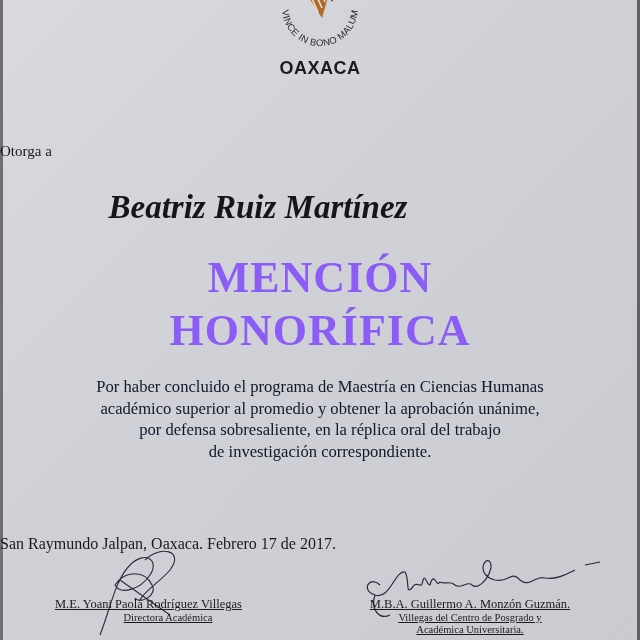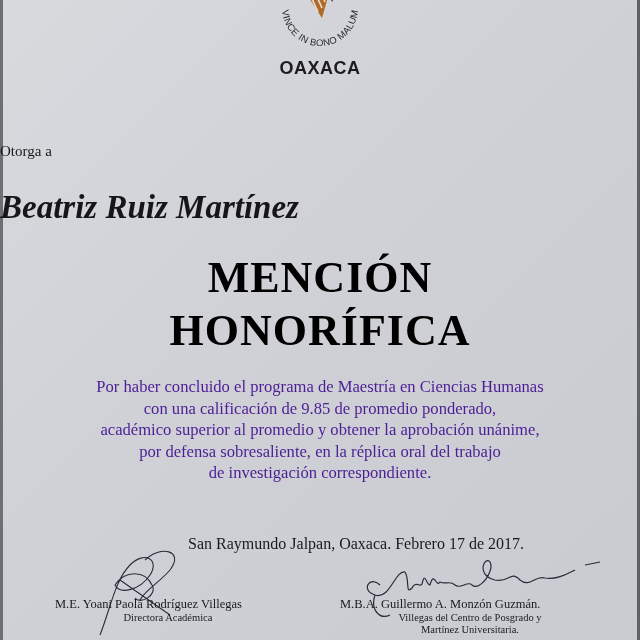--- a/index.html
+++ b/index.html
@@ -8,34 +8,34 @@
     background: linear-gradient(135deg, #d9dade 0%, #cfd1d6 45%, #c9cbd0 100%);
     font-family: "Liberation Serif", "DejaVu Serif", serif;
     color:#1a1a1c;
   }
   .edge-left { position:absolute; left:0; top:0; width:3px; height:640px; background:#6d6f73; }
   .edge-right { position:absolute; right:0; top:0; width:3px; height:640px; background:#5f6165; }
   .logo { position:absolute; left:260px; top:-40px; width:120px; height:120px; }
   .oaxaca { position:absolute; left:0; width:640px; top:58px; text-align:center;
     font-family:"Liberation Sans","DejaVu Sans",sans-serif; font-weight:bold; font-size:18px; letter-spacing:0.5px; color:#1c1c1e; }
   .otorga { position:absolute; left:0; width:640px; top:143px; text-align:left; font-size:15px; }
-  .name { position:absolute; left:0; width:516px; top:189px; font-size:33px; font-style:italic; font-weight:bold; color:#161618; }
-  .title1, .title2 { position:absolute; left:0; width:640px; text-align:center; font-size:44px; font-weight:bold; letter-spacing:1px; color:#000000; }
+  .name { position:absolute; left:0; width:516px; top:189px; text-align:center; font-size:33px; font-style:italic; font-weight:bold; color:#161618; }
+  .title1, .title2 { position:absolute; left:0; width:640px; text-align:center; font-size:44px; font-weight:bold; letter-spacing:1px; color:#8b5cf6; }
   .title1 { top:252px; }
   .title2 { top:305px; }
-  .body-text { position:absolute; left:40px; width:560px; top:376px; text-align:center; font-size:16.6px; line-height:21.6px; color:#4c1d95; }
+  .body-text { position:absolute; left:40px; width:560px; top:376px; text-align:center; font-size:16.6px; line-height:21.6px; color:#0f172a; }
   .body-text div { white-space:nowrap; }
-  .place { position:absolute; left:16px; width:508px; top:535px; text-align:right; font-size:16px; }
-  .sig { position:absolute; }
+  .place { position:absolute; left:0; width:508px; top:535px; text-align:left; font-size:16px; }
+  .sig { position:absolute;text-decoration:underline; }
   .sig-name { font-size:12.5px; white-space:nowrap; }
   .sig-role { font-size:10.5px; text-align:center; white-space:nowrap; line-height:12px; }
   .sig-left { left:55px; top:597px; width:230px; text-align:left; }
   .sig-left .sig-role { width:170px; margin-left:28px; }
   .sig-right { left:340px; top:597px; width:260px; }
-  .sig-right .sig-name { text-align:left; }
+  .sig-right .sig-name { text-align:center; }
   svg.scribble { position:absolute; pointer-events:none; }
 </style>
 </head>
 <body>
 
 <div class="edge-left"></div>
 <div class="edge-right"></div>
 
 <svg class="logo" viewBox="0 0 120 120">
   <g>
@@ -57,21 +57,20 @@
 
 <div class="otorga">Otorga a</div>
 
 <div class="name">Beatriz Ruiz Martínez</div>
 
 <div class="title1">MENCIÓN</div>
 <div class="title2">HONORÍFICA</div>
 
 <div class="body-text">
   <div>Por haber concluido el programa de Maestría en Ciencias Humanas</div>
-  <div>con una calificación de 9.85 de promedio ponderado,</div>
   <div>académico superior al promedio y obtener la aprobación unánime,</div>
   <div>por defensa sobresaliente, en la réplica oral del trabajo</div>
   <div>de investigación correspondiente.</div>
 </div>
 
 <div class="place">San Raymundo Jalpan, Oaxaca. Febrero 17 de 2017.</div>
 
 <svg class="scribble" style="left:90px;top:540px;" width="110" height="100" viewBox="0 0 110 100">
   <path d="M10,95 C20,70 25,40 40,25 C55,10 70,20 60,35 C50,50 30,55 25,45 C35,30 55,30 62,45 C68,55 50,65 45,58 M30,40 L80,75 M55,20 C70,5 95,10 80,30 C70,42 55,50 50,60" fill="none" stroke="#2a2a3a" stroke-width="1.1"></path>
 </svg>
@@ -80,14 +79,14 @@
 </svg>
 
 <div class="sig sig-left">
   <div class="sig-name">M.E.  Yoani Paola Rodríguez Villegas</div>
   <div class="sig-role">Directora Académica</div>
 </div>
 
 <div class="sig sig-right">
   <div class="sig-name">M.B.A. Guillermo A. Monzón Guzmán.</div>
   <div class="sig-role">Villegas del Centro de Posgrado y</div>
-  <div class="sig-role">Martínez Universitaria.</div>
+  <div class="sig-role">Académica Universitaria.</div>
 </div>
 
 </body></html>

